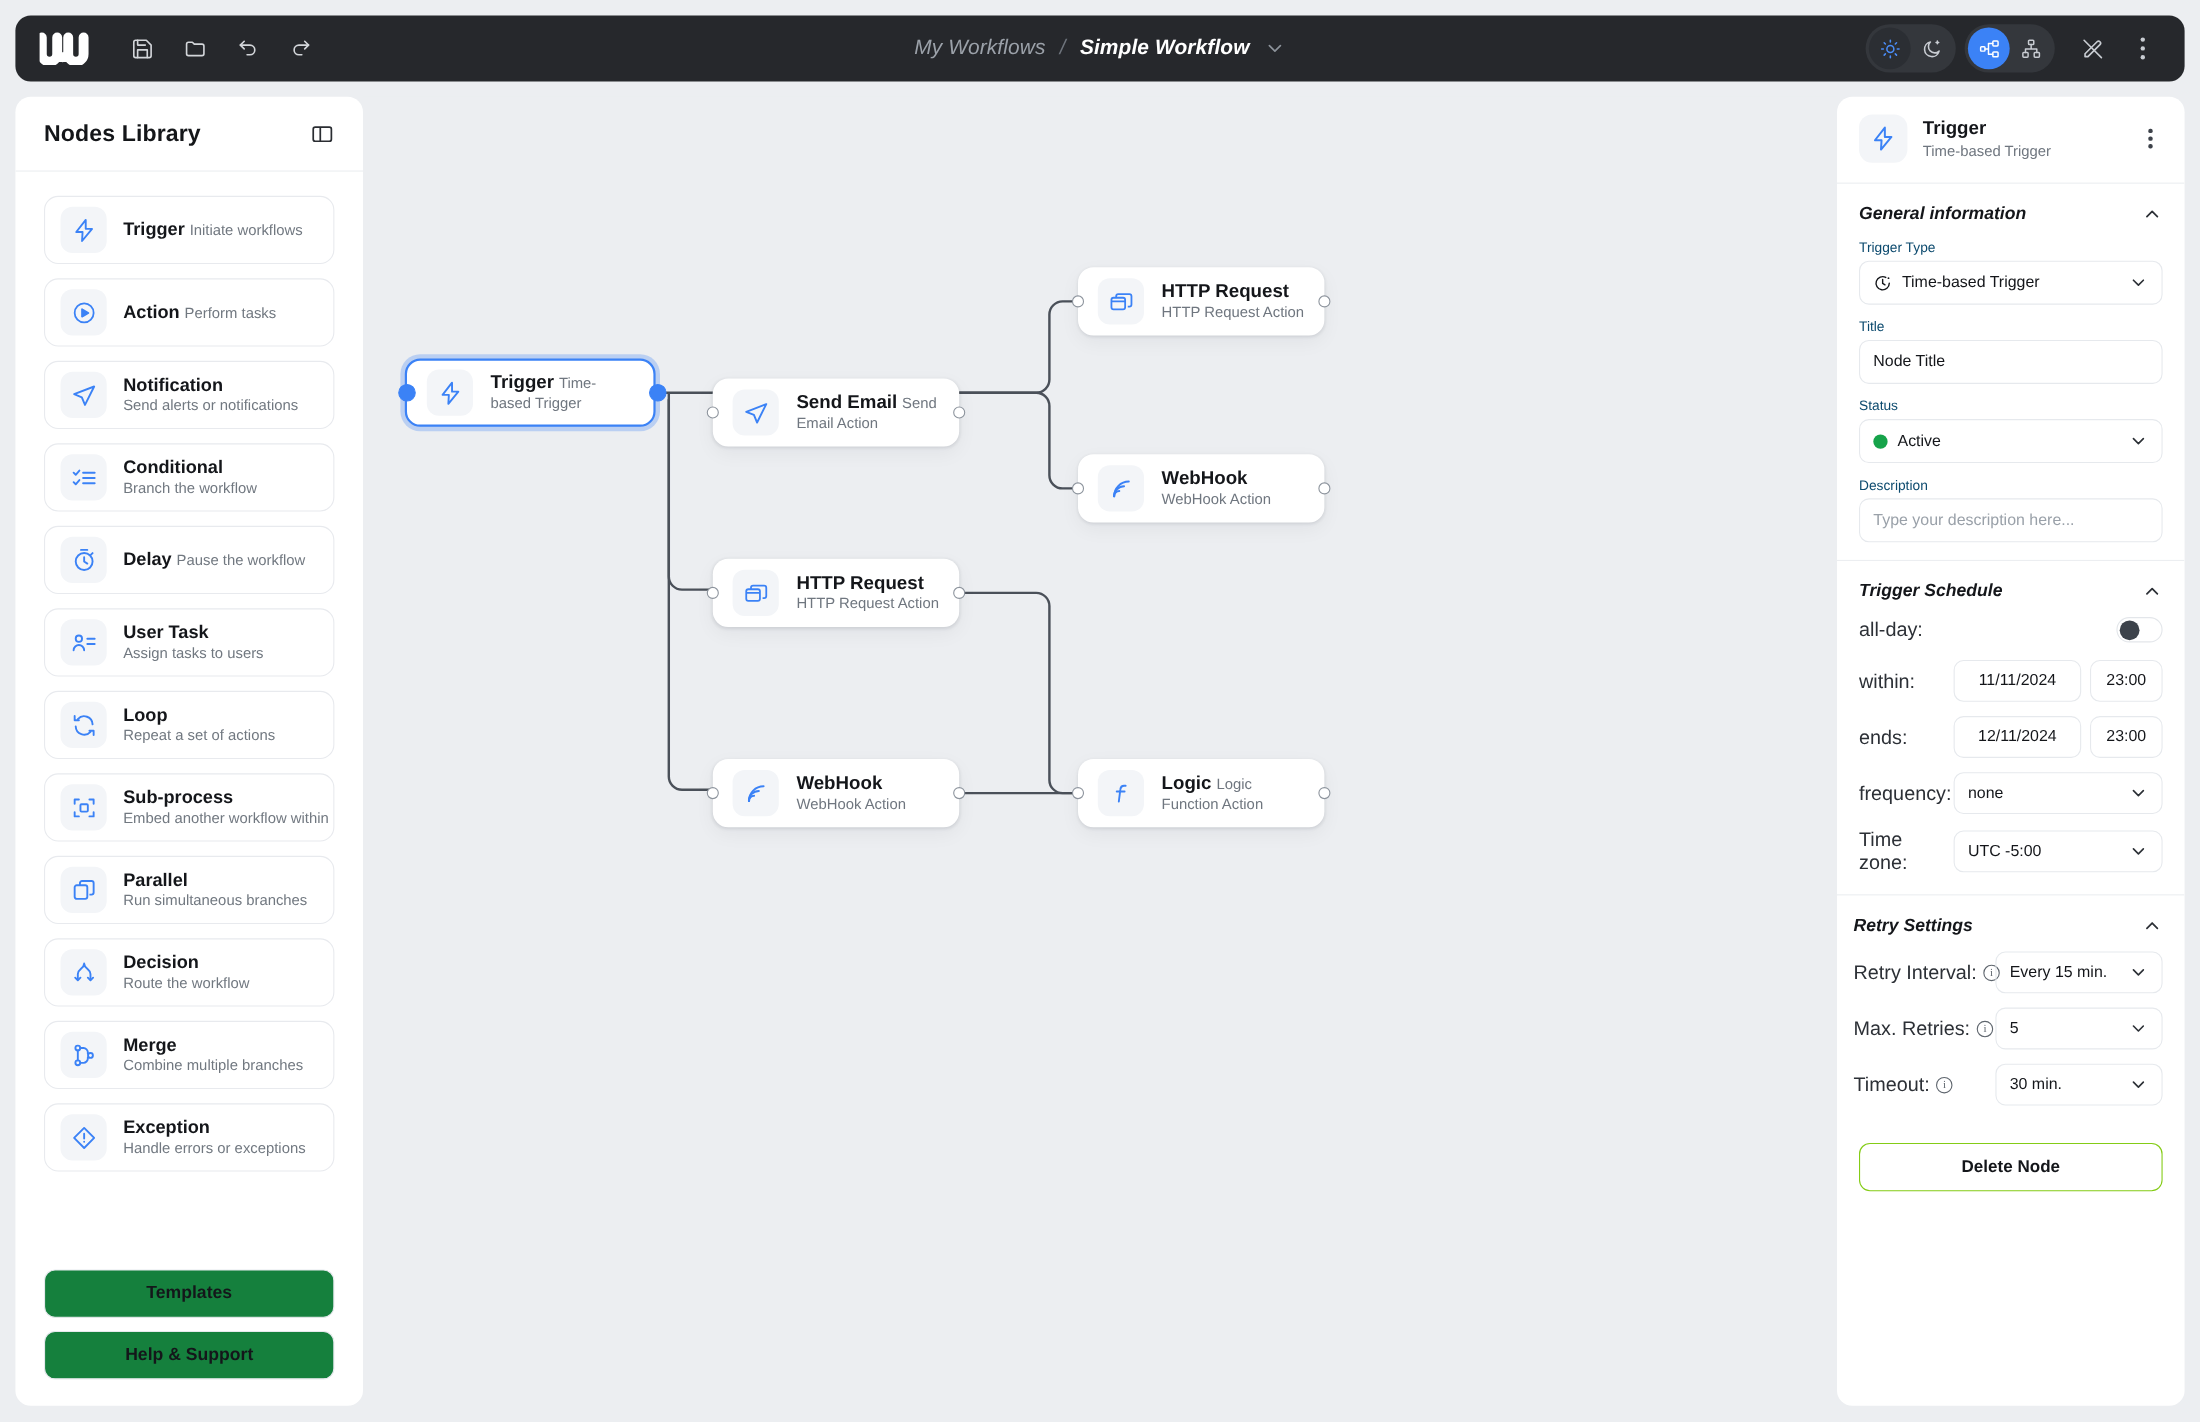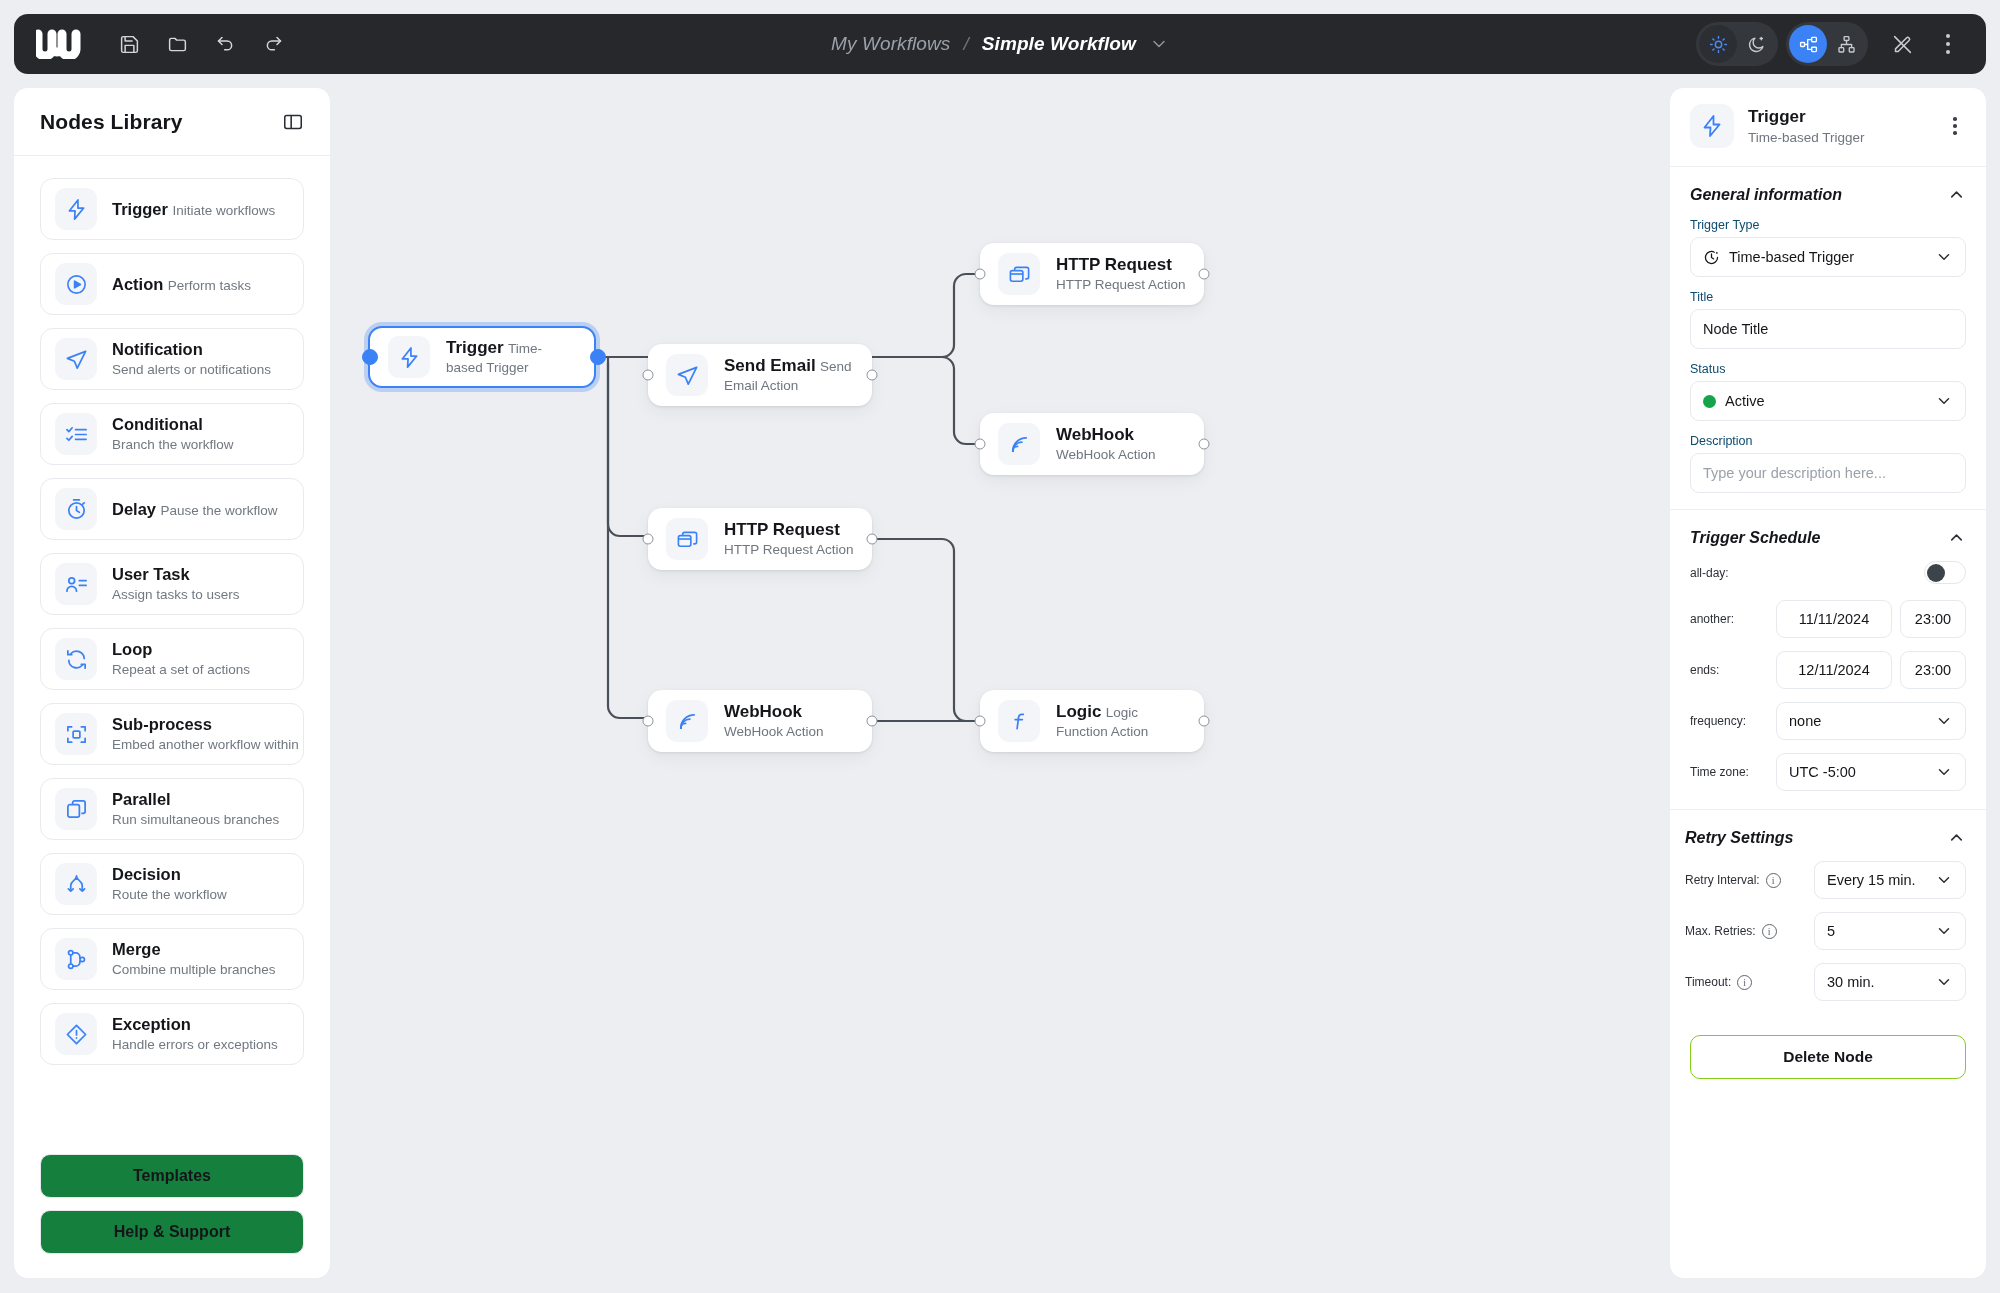--- a/index.html
+++ b/index.html
@@ -164,21 +164,21 @@
     height: 40px; border: 1px solid #e6e9ed; border-radius: 9px; background: #fff;
     display: flex; align-items: center; padding: 0 12px; gap: 9px; cursor: pointer;
   }
   .ctl-txt { font-size: 14.5px; color: #14161a; flex: 1 1 auto; }
   .ctl-txt.ph { color: #9aa1a9; }
   .chev-dn { color: #2c3036; flex: none; display: flex; }
   .dot-green { width: 13px; height: 13px; border-radius: 50%; background: #16a34a; flex: none; }
   .clock-ico { color: #14161a; flex: none; display: flex; }
 
   .row { display: flex; align-items: center; margin-bottom: 13px; }
-  .row-lab { font-size: 12px; color: #2c3036; flex: 1 1 auto; }
+  .row-lab { font-size: 18px; color: #2c3036; flex: 1 1 auto; }
   .toggle {
     width: 42px; height: 23px; border-radius: 999px; background: #ffffff;
     border: 1px solid #e3e6ea; position: relative; cursor: pointer; flex: none;
   }
   .toggle i {
     position: absolute; left: 2px; top: 1.5px; width: 18px; height: 18px;
     border-radius: 50%; background: #3d434b; display: block;
   }
   .date-ctl {
     height: 38px; width: 116px; border: 1px solid #e6e9ed; border-radius: 9px;
@@ -703,21 +703,21 @@
         </div>
 
         <div class="row" style="margin-bottom:16px;">
           <span class="row-lab">all-day:</span>
           <span class="toggle">
               <i></i>
             </span>
         </div>
 
         <div class="row">
-          <span class="row-lab">another:</span>
+          <span class="row-lab">within:</span>
           <span class="date-ctl">11/11/2024</span>
           <span class="time-ctl">23:00</span>
         </div>
 
         <div class="row">
           <span class="row-lab">ends:</span>
           <span class="date-ctl">12/11/2024</span>
           <span class="time-ctl">23:00</span>
         </div>
 

